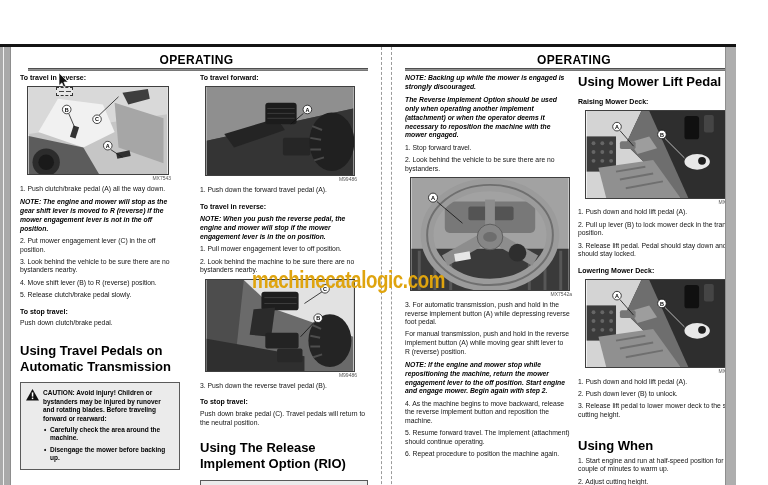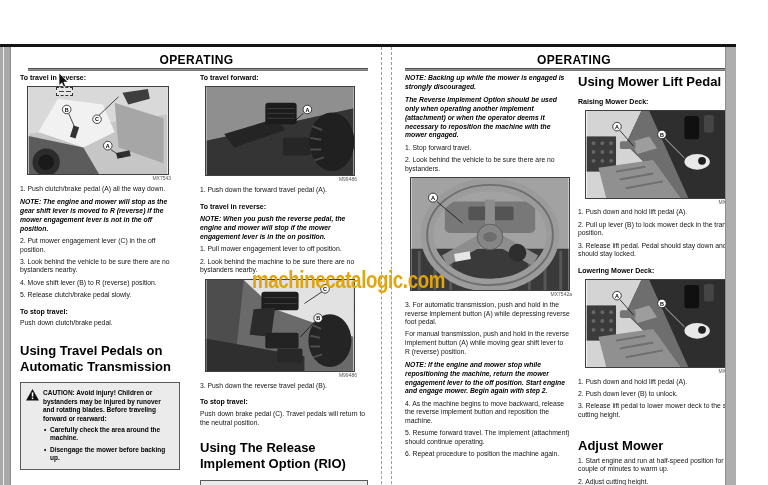--- a/index.html
+++ b/index.html
@@ -315,21 +315,21 @@
           <circle cx="77" cy="24" r="4.4" fill="#fff" stroke="#111" stroke-width="0.8"></circle>
           <text x="77" y="26.2" font-size="5.6" font-weight="bold" text-anchor="middle" fill="#000">B</text>
         </g>
       </svg>
       <div class="pid">MX7548</div>
     </div>
 
     <div class="p">1. Push down and hold lift pedal (A).</div>
     <div class="p">2. Push down lever (B) to unlock.</div>
     <div class="p">3. Release lift pedal to lower mower deck to the set cutting height.</div>
-    <div class="h2" style="margin-top:18px;">Adjust Mower</div>
+    <div class="h2" style="margin-top:18px;">Using When</div>
     <div class="p">1. Start engine and run at half-speed position for a couple of minutes to warm up.</div>
     <div class="p">2. Adjust cutting height.</div>
     <div class="p">3. Lower mower deck.</div>
   </div>
 
   <div class="footer-line" style="left:405px; top:453px; width:340px;"></div>
   <div class="footer-text" style="left:405px; top:458px; width:340px;">Operating - 19</div>
 
   <div class="watermark">machinecatalogic.com</div>
 

